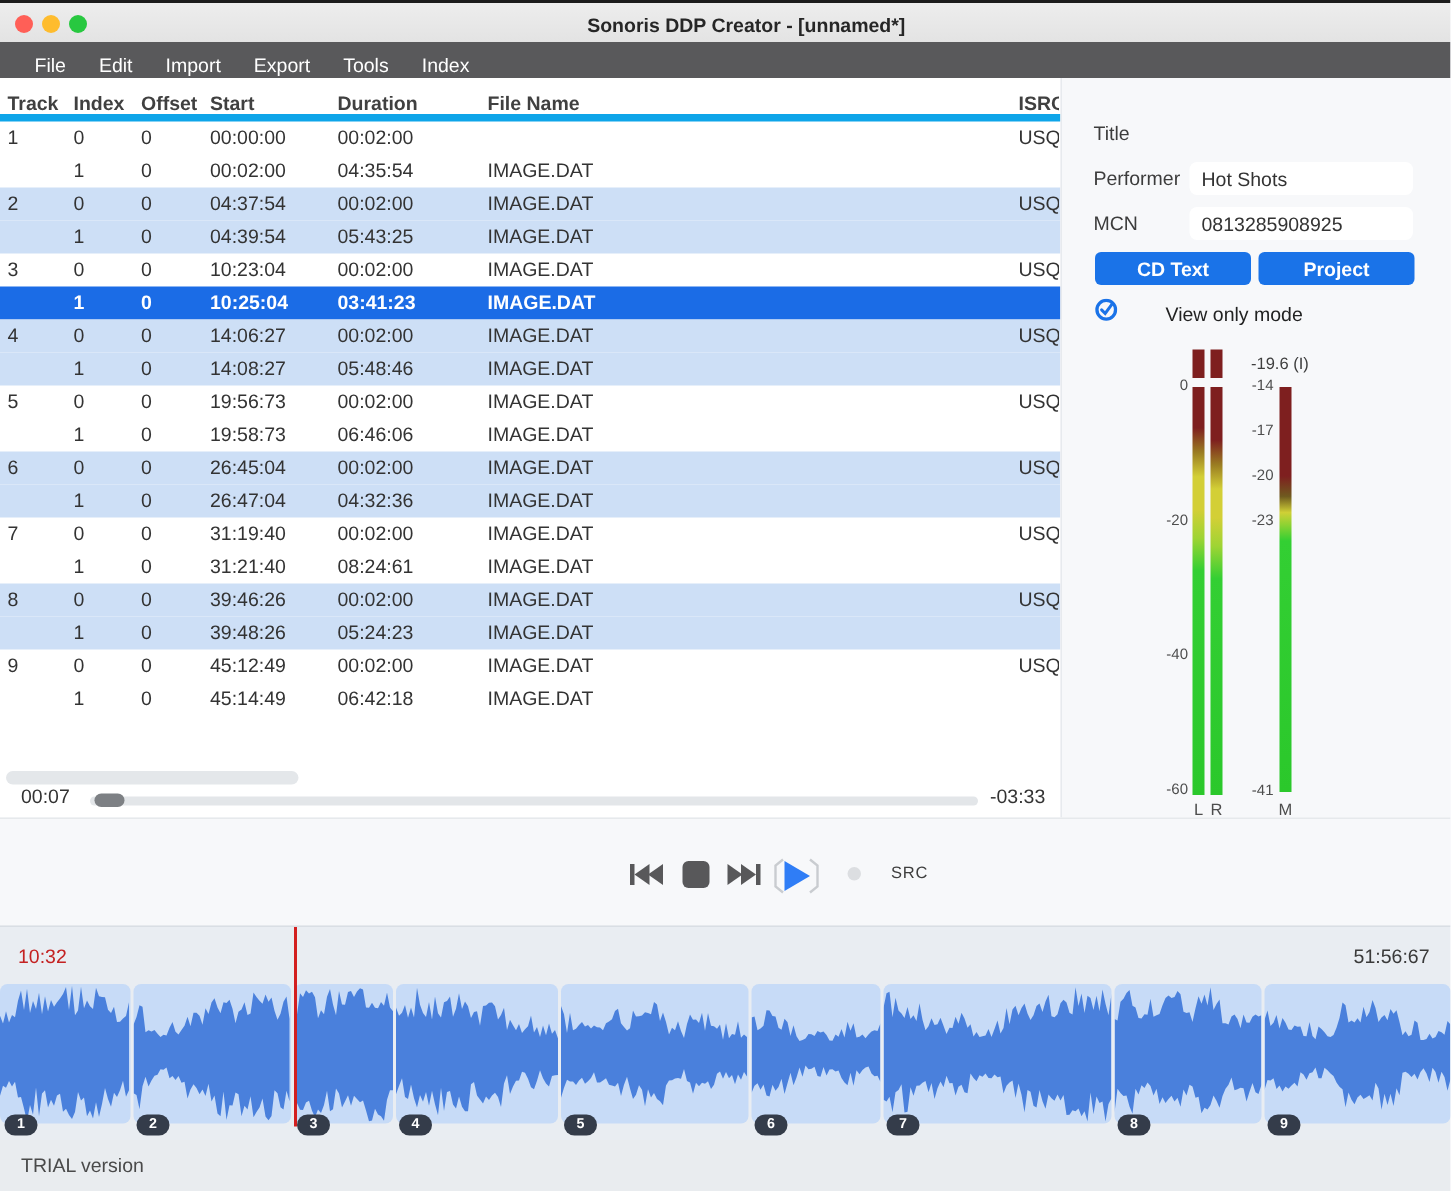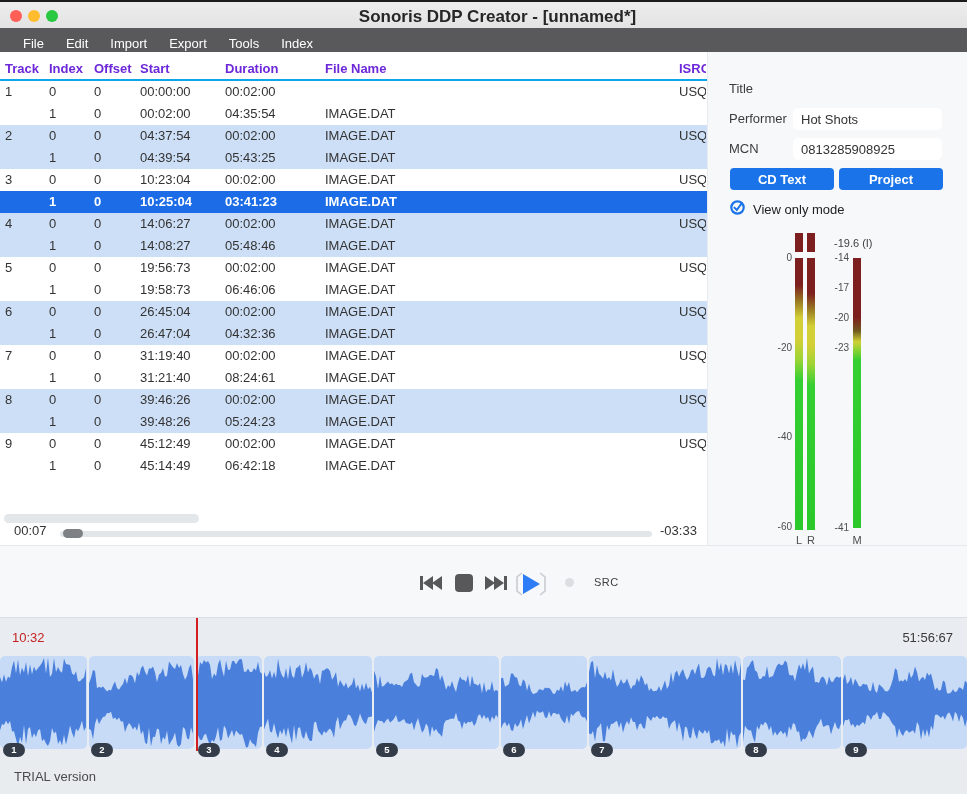--- a/index.html
+++ b/index.html
@@ -3,29 +3,29 @@
 <meta charset="utf-8">
 <style>
   * { margin:0; padding:0; box-sizing:border-box; }
   html,body { width:967px; height:794px; overflow:hidden; font-family:"Liberation Sans", sans-serif; background:#f7f8fa; }
   #window { position:relative; width:967px; height:794px; background:#fff; }
 
   
   #titlebar { position:absolute; left:0; top:0; width:967px; height:28px; background:linear-gradient(#ededed,#e3e3e3); border-top:2px solid #1c1c1c; }
   .traffic { position:absolute; top:8px; width:12px; height:12px; border-radius:50%; }
   #tl-close{ left:10px; background:#ff5f57; } #tl-min{ left:28px; background:#febc2e; } #tl-max{ left:46px; background:#28c840; }
-  #win-title { position:absolute; left:0; right:0; top:0; height:28px; line-height:30px; text-align:center; font-size:17px; font-weight:bold; color:#262626;padding-left:28px; }
+  #win-title { position:absolute; left:0; right:0; top:0; height:28px; line-height:30px; text-align:center; font-size:13px; font-weight:bold; color:#262626;padding-left:28px; }
 
   
   #menubar { position:absolute; left:0; top:28px; width:967px; height:24px; background:#59595b; display:flex; align-items:center; padding-left:12px; }
   .menu-item { color:#fff; font-size:13px; padding:4px 11px; height:24px; line-height:24px; cursor:default; }
 
   
   #table-area { position:absolute; left:0; top:52px; width:707px; height:493px; background:#fff; }
-  #thead { position:absolute; left:0; top:3px; width:707px; height:26px; font-weight:bold; font-size:13px; color:#6d28d9; border-bottom:2px solid #0ea5e9; }
+  #thead { position:absolute; left:0; top:3px; width:707px; height:26px; font-weight:bold; font-size:13px; color:#404040; border-bottom:5px solid #0ea5e9; }
   .hcell { position:absolute; top:0; height:26px; line-height:28px; white-space:nowrap; }
   #rows { position:absolute; left:0; top:29px; width:707px; }
   .trow { position:relative; width:707px; height:22px; font-size:13px; color:#333; }
   .trow.alt { background:#cddff6; }
   .trow.selected { background:#1b6ce6; color:#fff; font-weight:bold; }
   .cell { position:absolute; top:0; height:22px; line-height:22px; white-space:nowrap; }
   .c0{left:5px;width:40px} .c1{left:49px;width:42px} .c2{left:94px;width:42px}
   .c3{left:140px;width:82px} .c4{left:225px;width:96px} .c5{left:325px;width:200px}
   .c6{left:679px;width:27px;overflow:hidden}
 
@@ -34,21 +34,21 @@
   #seek-track { position:absolute; left:60px; top:479px; width:592px; height:6px; border-radius:3px; background:#e3e6e9; }
   #seek-thumb { position:absolute; left:63px; top:477px; width:20px; height:9px; border-radius:4.5px; background:#7d8084; }
   #remaining { position:absolute; left:660px; top:468px; width:46px; height:22px; line-height:22px; font-size:13px; color:#333; }
 
   
   #side-panel { position:absolute; left:707px; top:52px; width:260px; height:493px; background:#f7f8fa; border-left:1px solid #e7eaee; }
   .field-label { position:absolute; left:21px; height:22px; line-height:22px; font-size:13px; color:#3c3c3c; }
   .field-input { position:absolute; left:85px; width:149px; height:22px; border:none; border-radius:5px; background:#fff; font-family:"Liberation Sans",sans-serif; font-size:13px; color:#333; padding:0 8px; outline:none; }
   .panel-btn { position:absolute; top:116px; width:104px; height:22px; border:none; border-radius:4px; background:#1a73e8; color:#fff; font-family:"Liberation Sans",sans-serif; font-size:13px; font-weight:bold; cursor:default; }
   #btn-cdtext { left:22px; } #btn-project { left:131px; }
-  #viewonly { position:absolute; left:22px; top:149px; height:16px; display:flex; align-items:center; }
+  #viewonly { position:absolute; left:22px; top:149px; height:16px; display:flex; align-items:center;gap:24px; }
   #viewonly-label { font-size:13px; color:#222; margin-left:8px; }
 
   
   .meter-bar { position:absolute; width:8px; }
   #clip-l { left:87px; top:181px; height:19px; background:#7e1f1f; }
   #clip-r { left:99px; top:181px; height:19px; background:#7e1f1f; }
   #bar-l { left:87px; top:206px; height:272px;
     background:linear-gradient(to bottom,#7e1f1f 0%,#7e1f1f 10%,#9a7c22 16%,#d3cf36 22%,#d3cf36 30%,#9fd434 37%,#33cf33 45%,#2bc82b 100%); }
   #bar-r { left:99px; top:206px; height:272px;
     background:linear-gradient(to bottom,#7e1f1f 0%,#7e1f1f 13%,#9a7c22 19%,#d3cf36 25%,#d3cf36 32%,#9fd434 39%,#33cf33 47%,#2bc82b 100%); }

